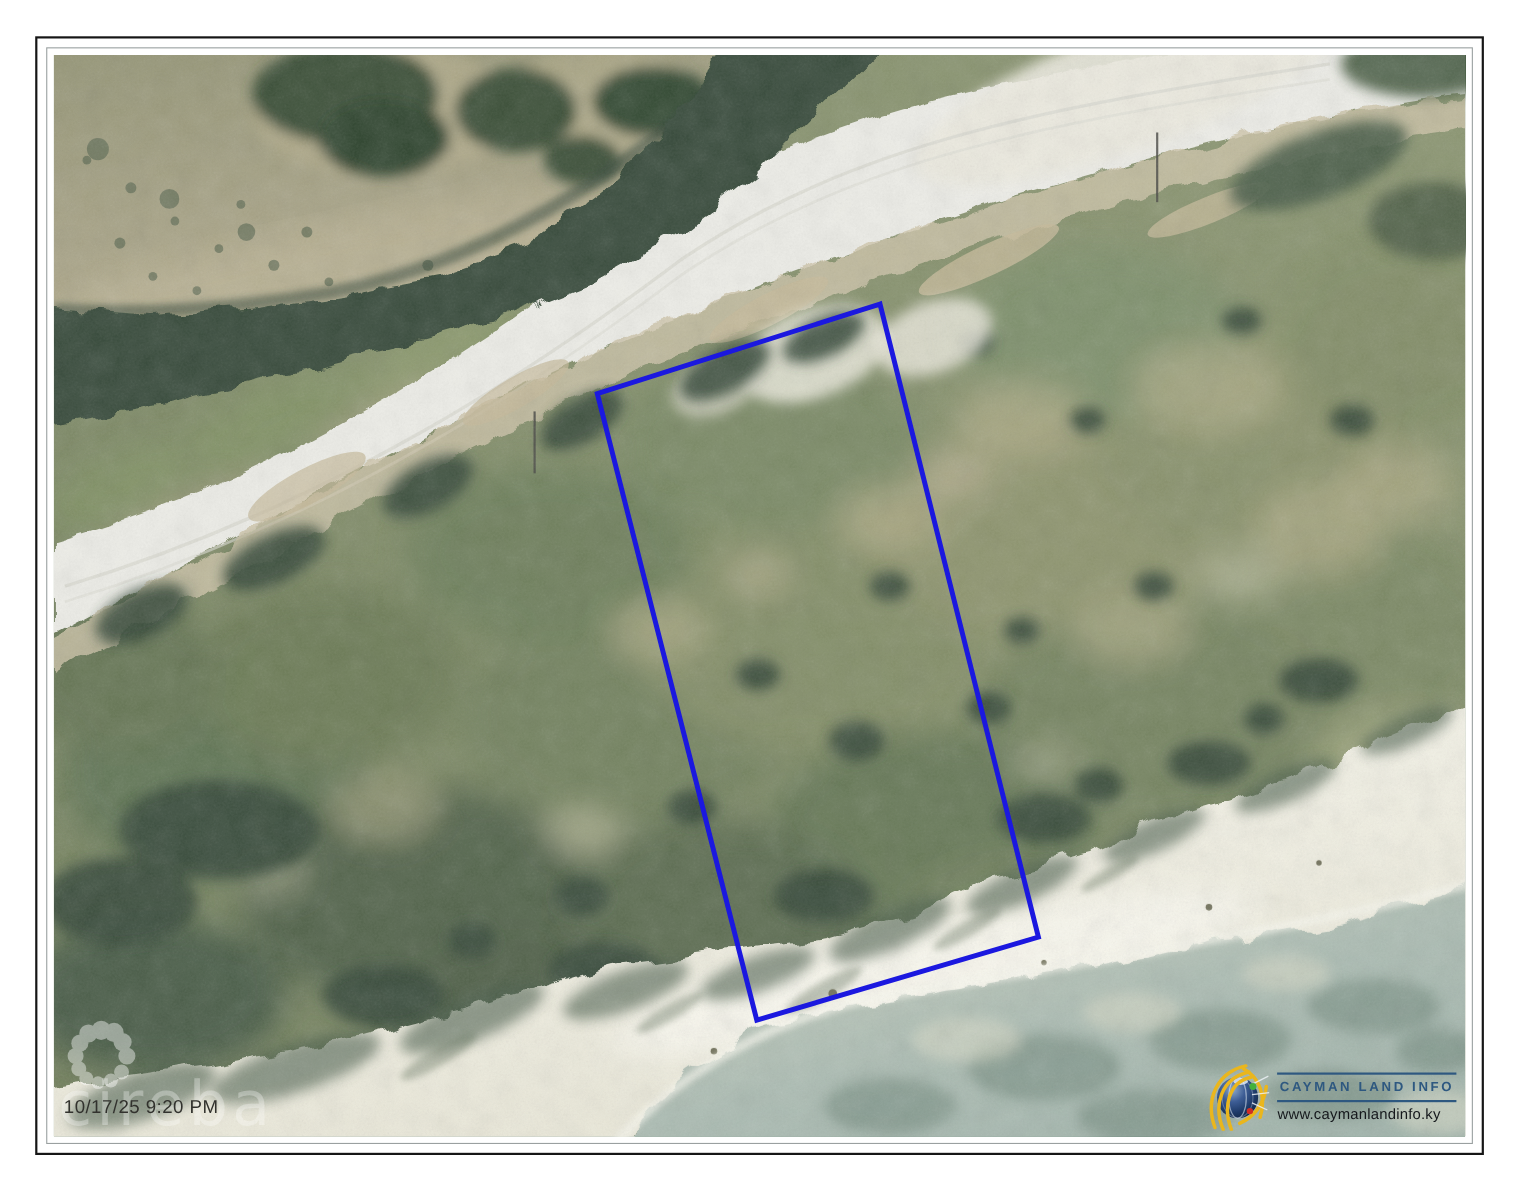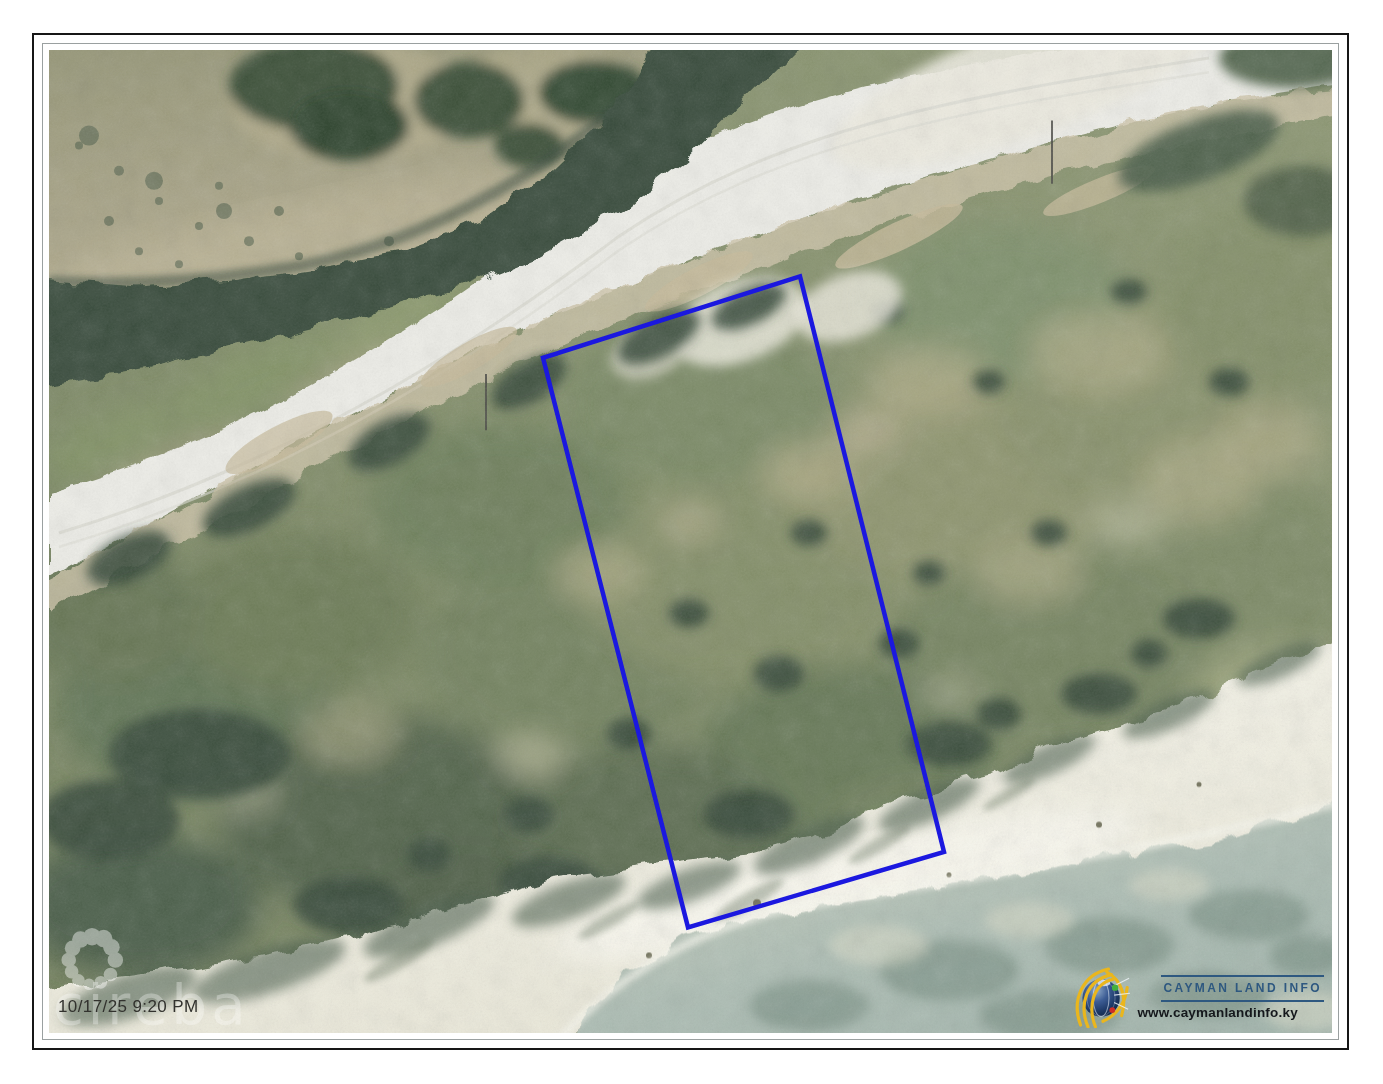--- a/index.html
+++ b/index.html
@@ -10,22 +10,22 @@
   .photo{position:absolute;left:6px;top:6px;right:6px;bottom:6px;overflow:hidden;background:#7b8763;}
   .photo svg.terrain{display:block;width:100%;height:100%;}
   .parcel-line{fill:none;stroke:#1b18df;stroke-width:4.5;stroke-linejoin:miter;}
   .timestamp{position:absolute;left:9px;top:947px;font-size:17px;color:#32322e;letter-spacing:.4px;}
   .wm-text{position:absolute;left:4px;top:922px;font-size:56px;letter-spacing:4px;
     color:rgba(255,255,255,.30);font-family:"DejaVu Sans", sans-serif;}
   .wm-flower{position:absolute;left:10px;top:874px;width:68px;height:70px;opacity:.42;}
   .brand{position:absolute;right:8px;bottom:5px;display:flex;align-items:center;gap:7px;}
   .brand-globe{width:56px;height:62px;flex:0 0 auto;}
   .brand-name{font-size:12px;font-weight:bold;letter-spacing:2.4px;color:#2e5880;white-space:nowrap;
-    padding:4px 2px 5px 2px;border-top:2px solid #2e5880;border-bottom:2px solid #2e5880;margin-left:24px;}
-  .brand-site{font-size:13.5px;font-weight:bold;color:#15181c;padding-top:3px;letter-spacing:.2px;white-space:nowrap;}
+    padding:4px 2px 5px 2px;border-top:2px solid #2e5880;border-bottom:2px solid #2e5880;}
+  .brand-site{font-size:13.5px;font-weight:normal;color:#15181c;padding-top:3px;letter-spacing:.2px;white-space:nowrap;}
 </style>
 </head>
 <body>
 
 <div class="page">
   <div class="outer-frame">
     <div class="inner-frame">
       <div class="photo">
 
         <svg class="terrain" viewBox="0 0 1283 977" preserveAspectRatio="none">

